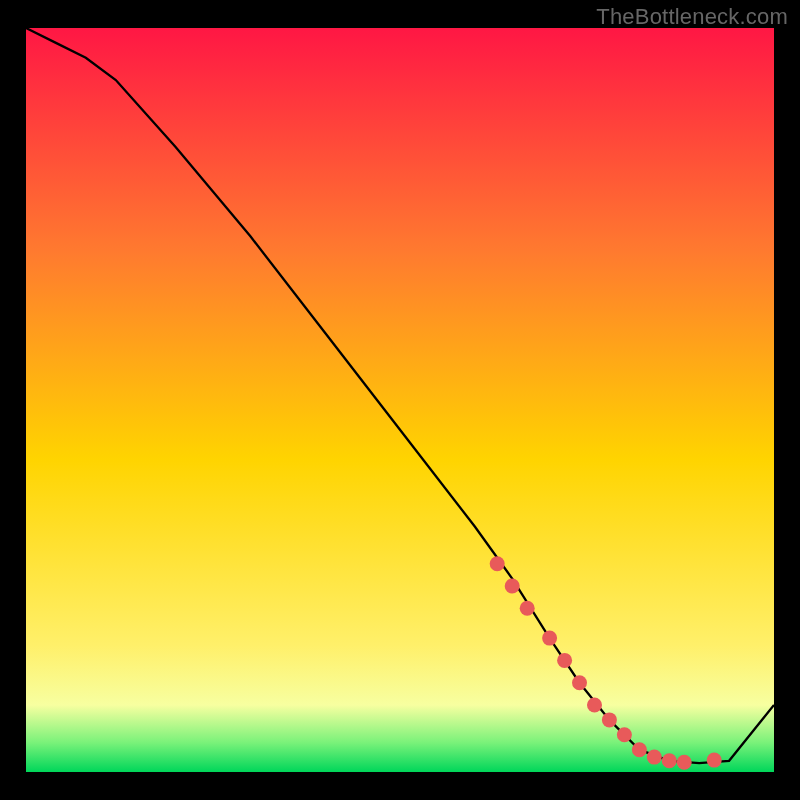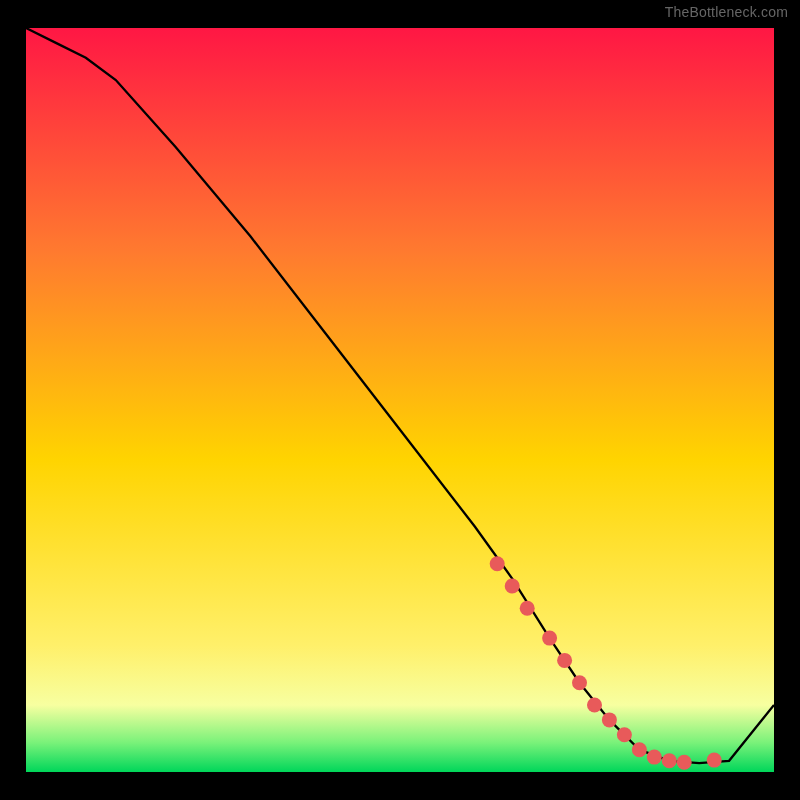--- a/index.html
+++ b/index.html
@@ -14,21 +14,21 @@
   .outer {
     position: relative;
     width: 800px;
     height: 800px;
     background: #000;
   }
   .watermark {
     position: absolute;
     top: 4px;
     right: 12px;
-    font-size: 14px;
+    font-size: 22px;
     color: #666;
     font-weight: 500;
     letter-spacing: 0.2px;
   }
   .plot {
     position: absolute;
     left: 26px;
     top: 28px;
     width: 748px;
     height: 744px;

